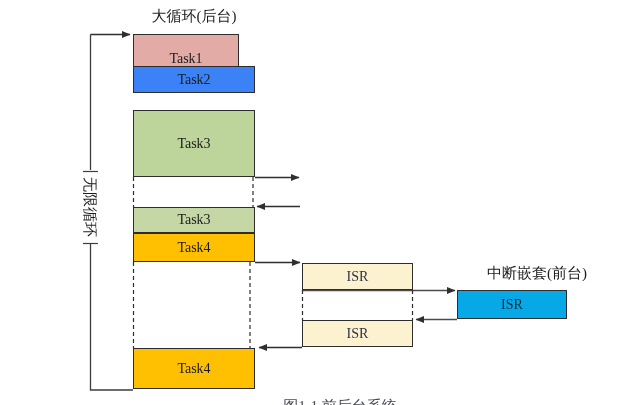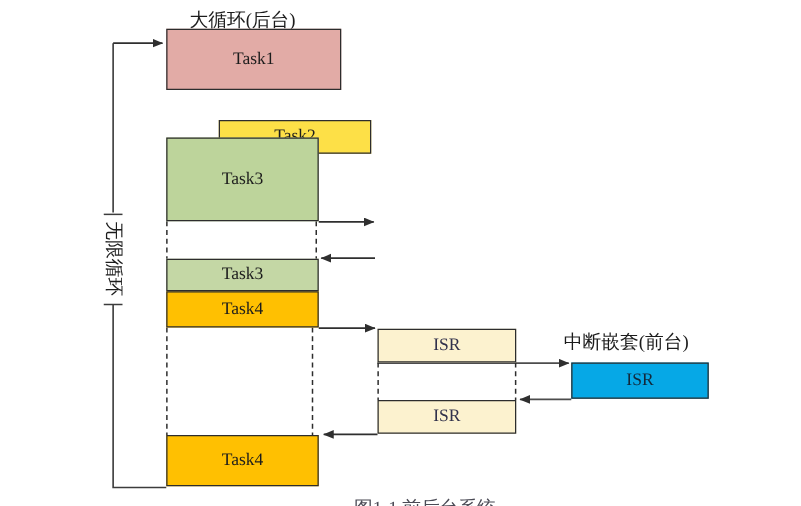--- a/index.html
+++ b/index.html
@@ -7,34 +7,34 @@
     position:relative;width:641px;height:405px;background:#ffffff;
     overflow:hidden;font-family:Liberation Serif, serif;
   }
   .lbl{position:absolute;color:#1c1c1c;font-size:15px;text-align:center;white-space:nowrap;}
   .box{
     position:absolute;box-sizing:border-box;border:1px solid #2d2d2d;
     display:flex;align-items:center;justify-content:center;
     font-size:14px;color:#1c1c1c;white-space:nowrap;
   }
   
-  .task1{left:133px;top:23px; width:140px;height:49px;background:#e2aba6;}
-  .task2{left:133px;top:96px; width:122px;height:27px;background:#fde047;margin-left:42px;}
+  .task1{left:133px;top:34px; width:106px;height:49px;background:#e2aba6;}
+  .task2{left:133px;top:66px; width:122px;height:27px;background:#3b82f6;}
   .task3a{left:133px;top:110px;width:122px;height:67px;background:#bdd49b;}
   .task3b{left:133px;top:207px;width:122px;height:26px;background:#c4d7a5;}
   .task4a{left:133px;top:233px;width:122px;height:29px;background:#ffc001;}
   .task4b{left:133px;top:348px;width:122px;height:41px;background:#ffc001;border-width:1.5px;}
   
   .intr {left:300px;top:178px;width:113px;height:29px;background:#9b8dbf;}
   .isr1 {left:302px;top:263px;width:111px;height:27px;background:#fcf2cf;color:#31314b;}
   .isr2 {left:302px;top:320px;width:111px;height:27px;background:#fcf2cf;color:#31314b;}
   .isrn {left:457px;top:290px;width:110px;height:29px;background:#06a8e6;color:#13283a;}
   
   .title{left:133px;top:7px;width:122px;}
-  .nested{left:431px;top:264px;width:140px;}
+  .nested{left:467px;top:264px;width:140px;}
   .caption{left:235px;top:397px;width:210px;color:#4a4a55;}
   .vlabel{
     left:60px;top:199px;width:60px;height:16px;line-height:16px;
     transform:rotate(90deg);transform-origin:center center;
   }
   svg.overlay{position:absolute;left:0;top:0;pointer-events:none;}
 </style>
 </head>
 <body>
 

